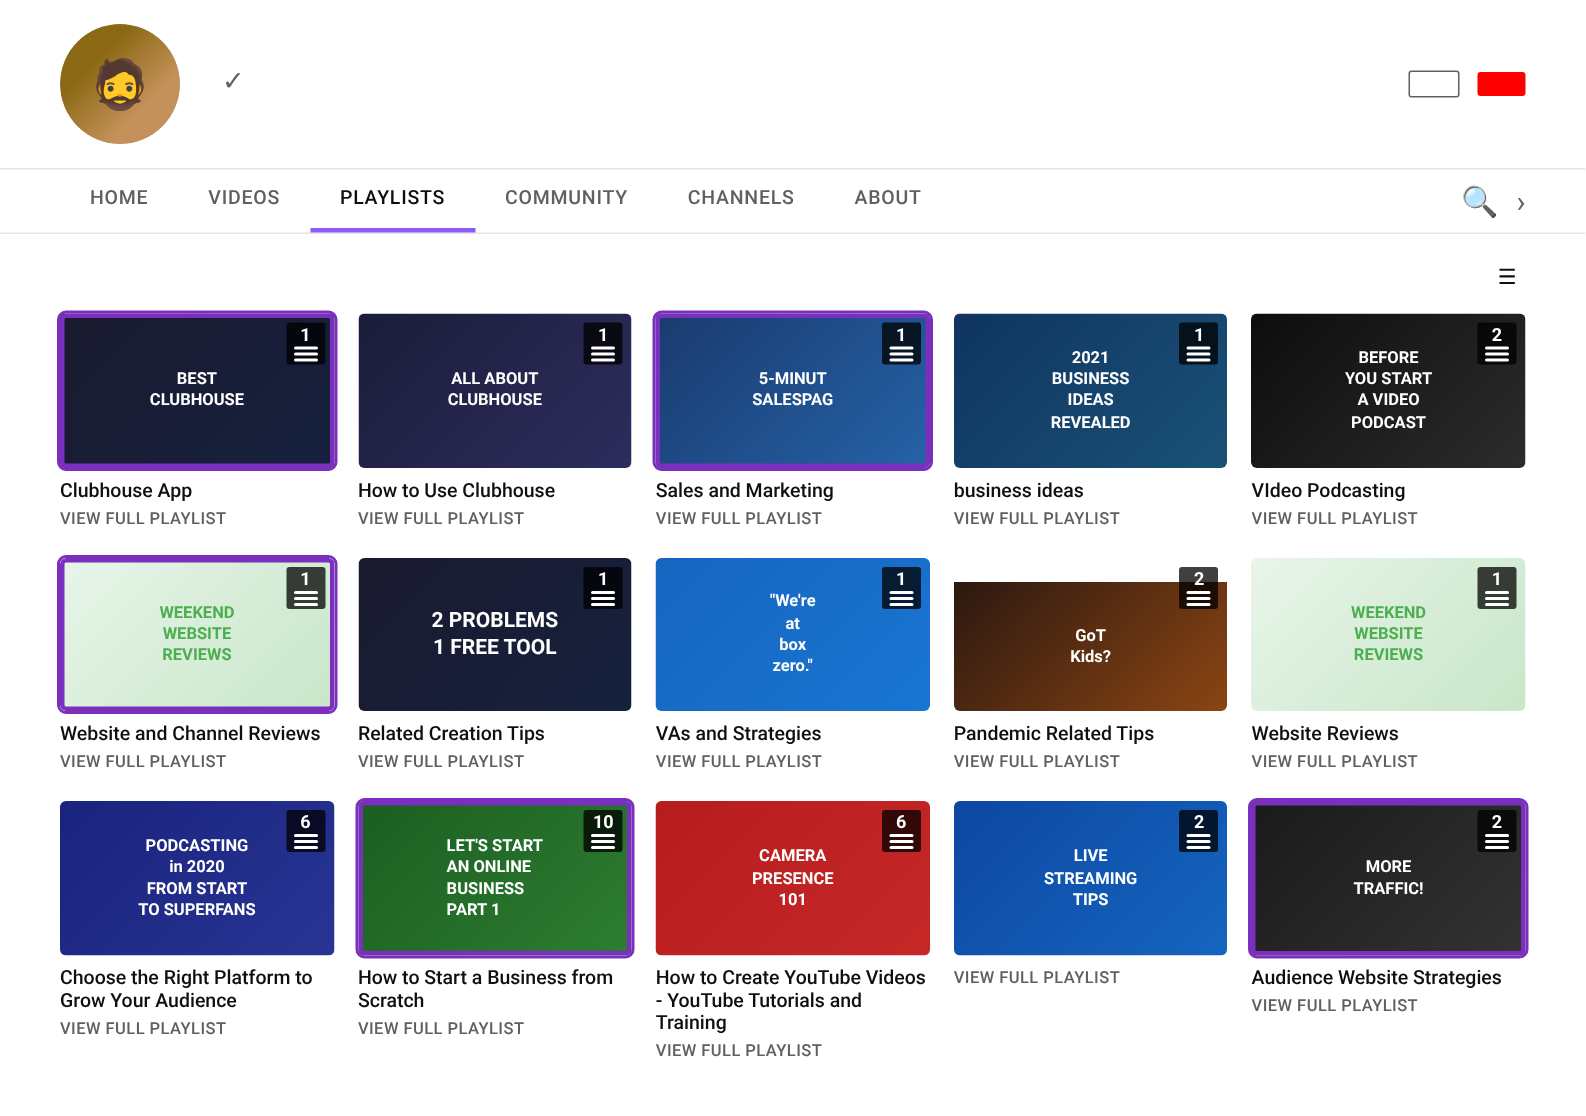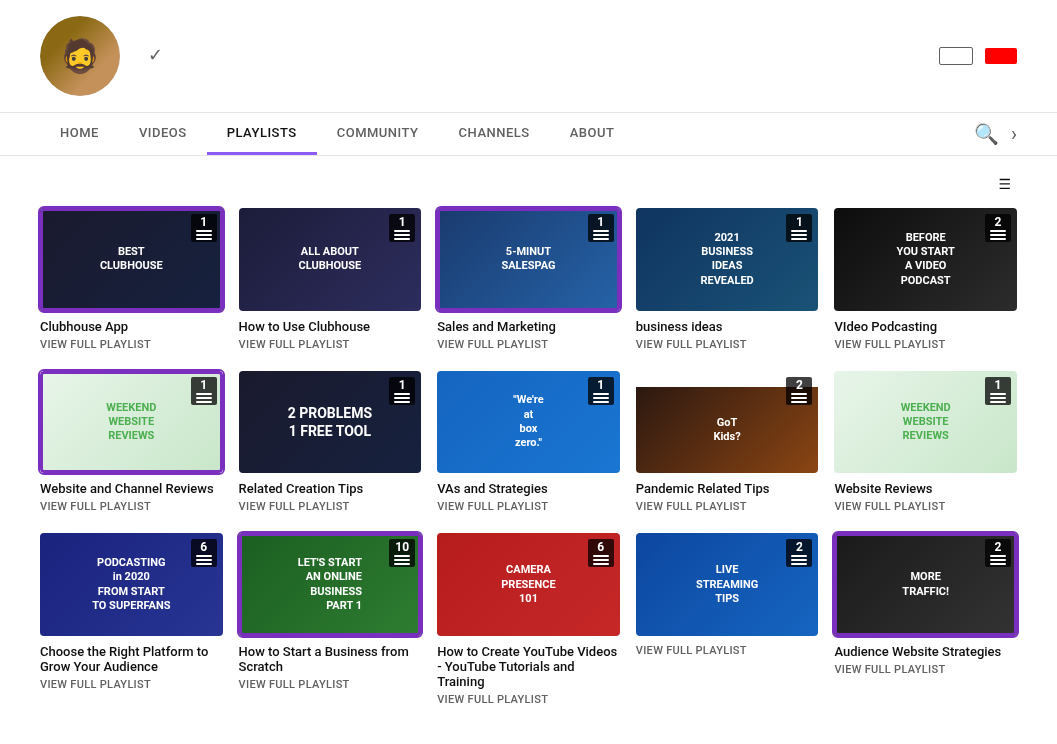--- a/index.html
+++ b/index.html
@@ -366,21 +366,21 @@
               <span></span>
           </div>
         </div>
 
       </div>
       <div class="playlist-title">Choose the Right Platform to Grow Your Audience</div>
       <div class="playlist-link">VIEW FULL PLAYLIST</div>
     </div>
       <div class="playlist-card highlighted">
       <div class="playlist-thumb">
-        <div class="playlist-thumb-inner bg-start-business" style="color:#fff;font-size:11px;font-weight:700;text-align:right;line-height:1.3;padding:8px;">
+        <div class="playlist-thumb-inner bg-start-business" style="color:#fff;font-size:11px;font-weight:700;text-align:left;line-height:1.3;padding:8px;">
           LET'S START<br>AN ONLINE<br>BUSINESS<br>PART 1
         </div>
         <div class="playlist-count-badge">
           <span class="playlist-count-num">10</span>
           <div class="playlist-count-lines">
             <span></span>
               <span></span>
               <span></span>
           </div>
         </div>

